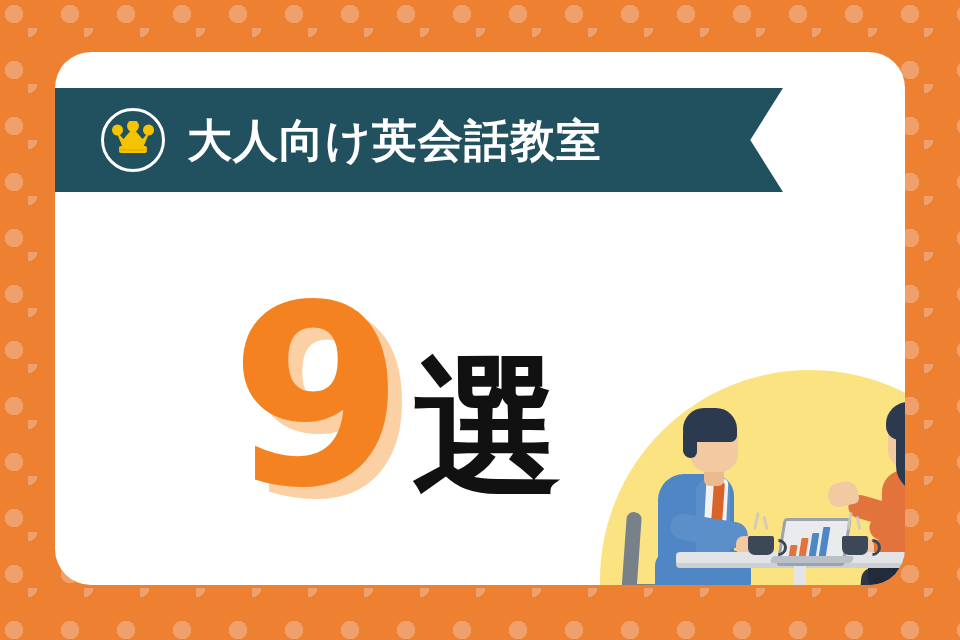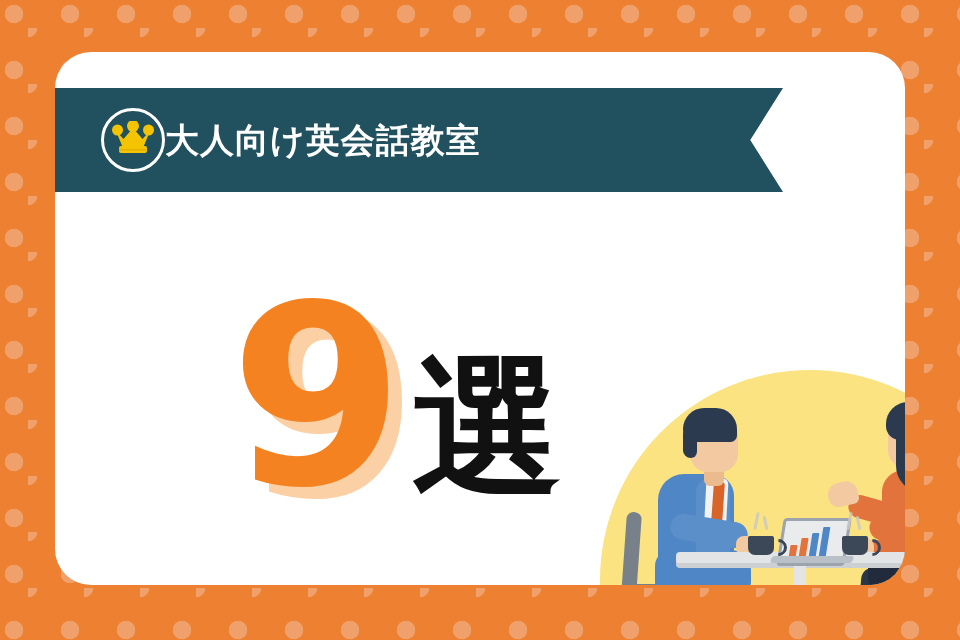--- a/index.html
+++ b/index.html
@@ -40,21 +40,21 @@
     display:flex;align-items:center;
   }
   #crown-badge{
     margin-left:46px;width:64px;height:64px;flex:0 0 64px;position:relative;
   }
   #crown-badge .ring{
     position:absolute;inset:0;border:3px solid #ffffff;border-radius:50%;
   }
   #crown-badge svg{position:absolute;left:11px;top:13px;}
   #ribbon-title{
-    color:#ffffff;font-size:34px;font-weight:bold;
+    margin-left:22px;color:#ffffff;font-size:45px;font-weight:bold;
     letter-spacing:1px;line-height:1;white-space:nowrap;
   }
 
   
   #subtitle{
     position:absolute;left:40px;top:165px;
     font-size:45px;font-weight:bold;color:#111111;letter-spacing:2px;
     white-space:nowrap;
   }
 

